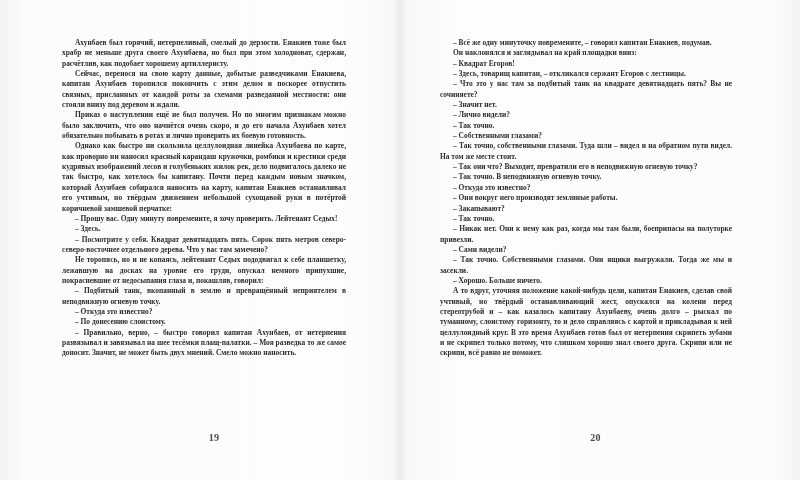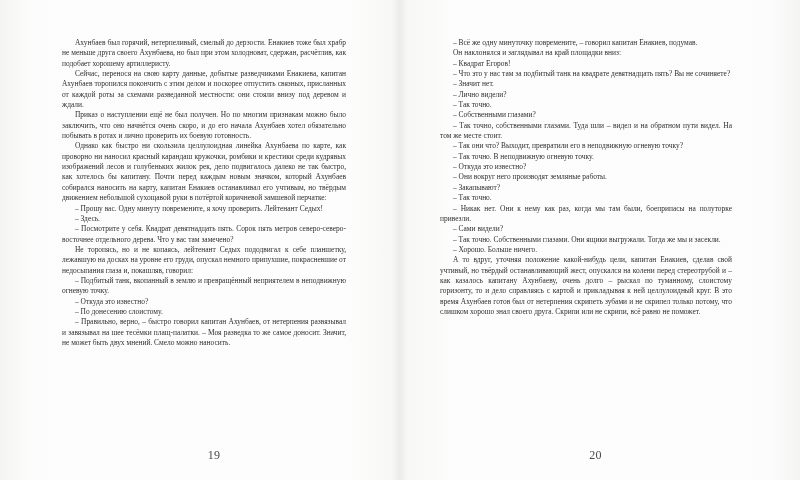--- a/index.html
+++ b/index.html
@@ -17,20 +17,21 @@
   .spread {
     position: absolute;
     inset: 0;
     display: flex;
     background: #fcfcfc;
   }
   .page {
     position: relative;
     height: 480px;
     box-sizing: border-box;
+    font-weight: bold;
   }
   .page-left {
     width: 400px;
     background: linear-gradient(to right, #f4f4f2 0px, #fcfcfc 28px, #fdfdfd 340px, #f7f7f5 400px);
   }
   .page-right {
     width: 400px;
     background: linear-gradient(to left, #f4f4f2 0px, #fcfcfc 28px, #fdfdfd 340px, #f7f7f5 400px);
   }
   .textblock {
@@ -54,24 +55,23 @@
   p {
     margin: 0;
     text-indent: 13px;
     hyphens: auto;
   }
   p.dlg {
     text-indent: 13px;
   }
   .pagenum {
     position: absolute;
-    font-size: 12px;
+    font-size: 10px;
     color: #4a4a4c;
     letter-spacing: 0.3px;
-    margin-top: 16px;
   }
   .page-left .pagenum {
     left: 0;
     right: 0;
     text-align: center;
     top: 432px;
     padding-left: 28px;
   }
   .page-right .pagenum {
     left: 13px;
@@ -111,20 +111,21 @@
       <p class="dlg">– Правильно, верно, – быстро говорил капитан Ахунбаев, от нетерпения развязывал и завязывал на шее тесёмки плащ-палатки. – Моя разведка то же самое доносит. Значит, не может быть двух мнений. Смело можно наносить.</p>
     </div>
     <div class="pagenum">19</div>
   </div>
 
   <div class="page page-right">
     <div class="textblock">
       <p class="dlg">– Всё же одну минуточку повремените, – говорил капитан Енакиев, подумав.</p>
       <p>Он наклонялся и заглядывал на край площадки вниз:</p>
       <p class="dlg">– Квадрат Егоров!</p>
+      <p class="dlg">– Здесь, товарищ капитан, – откликался сержант Егоров с лестницы.</p>
       <p class="dlg">– Что это у нас там за подбитый танк на квадрате девятнадцать пять? Вы не сочиняете?</p>
       <p class="dlg">– Значит нет.</p>
       <p class="dlg">– Лично видели?</p>
       <p class="dlg">– Так точно.</p>
       <p class="dlg">– Собственными глазами?</p>
       <p class="dlg">– Так точно, собственными глазами. Туда шли – видел и на обратном пути видел. На том же месте стоит.</p>
       <p class="dlg">– Так они что? Выходит, превратили его в неподвижную огневую точку?</p>
       <p class="dlg">– Так точно. В неподвижную огневую точку.</p>
       <p class="dlg">– Откуда это известно?</p>
       <p class="dlg">– Они вокруг него производят земляные работы.</p>

